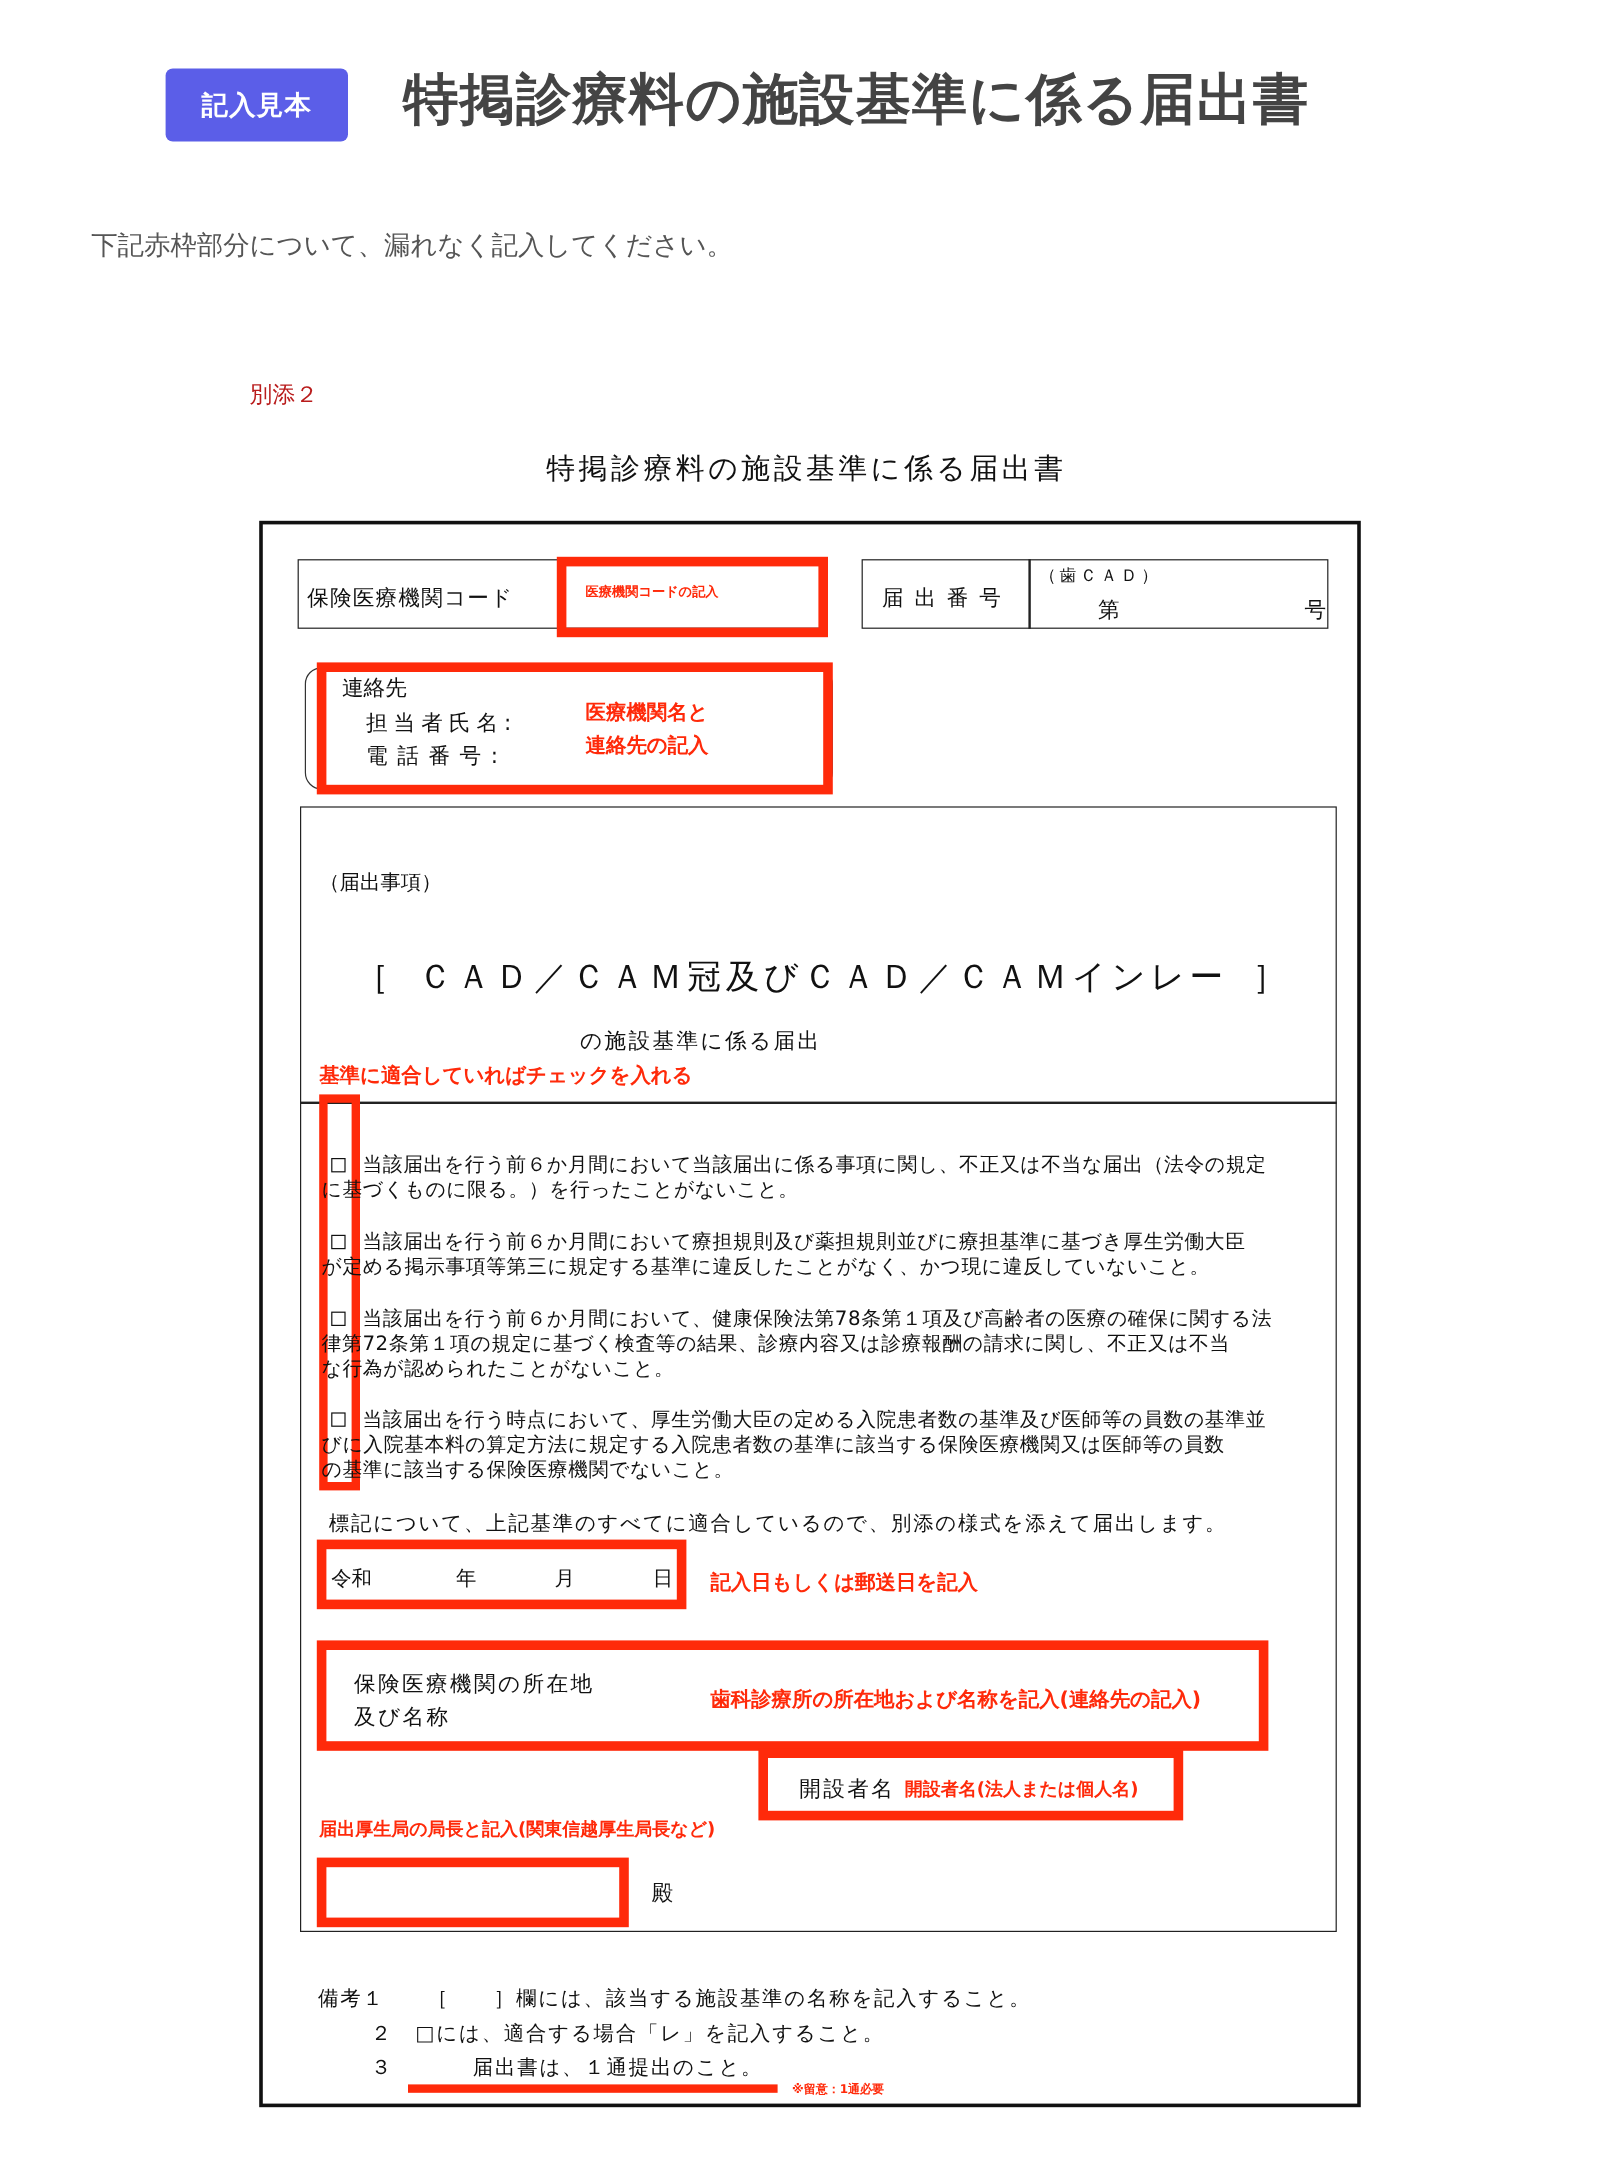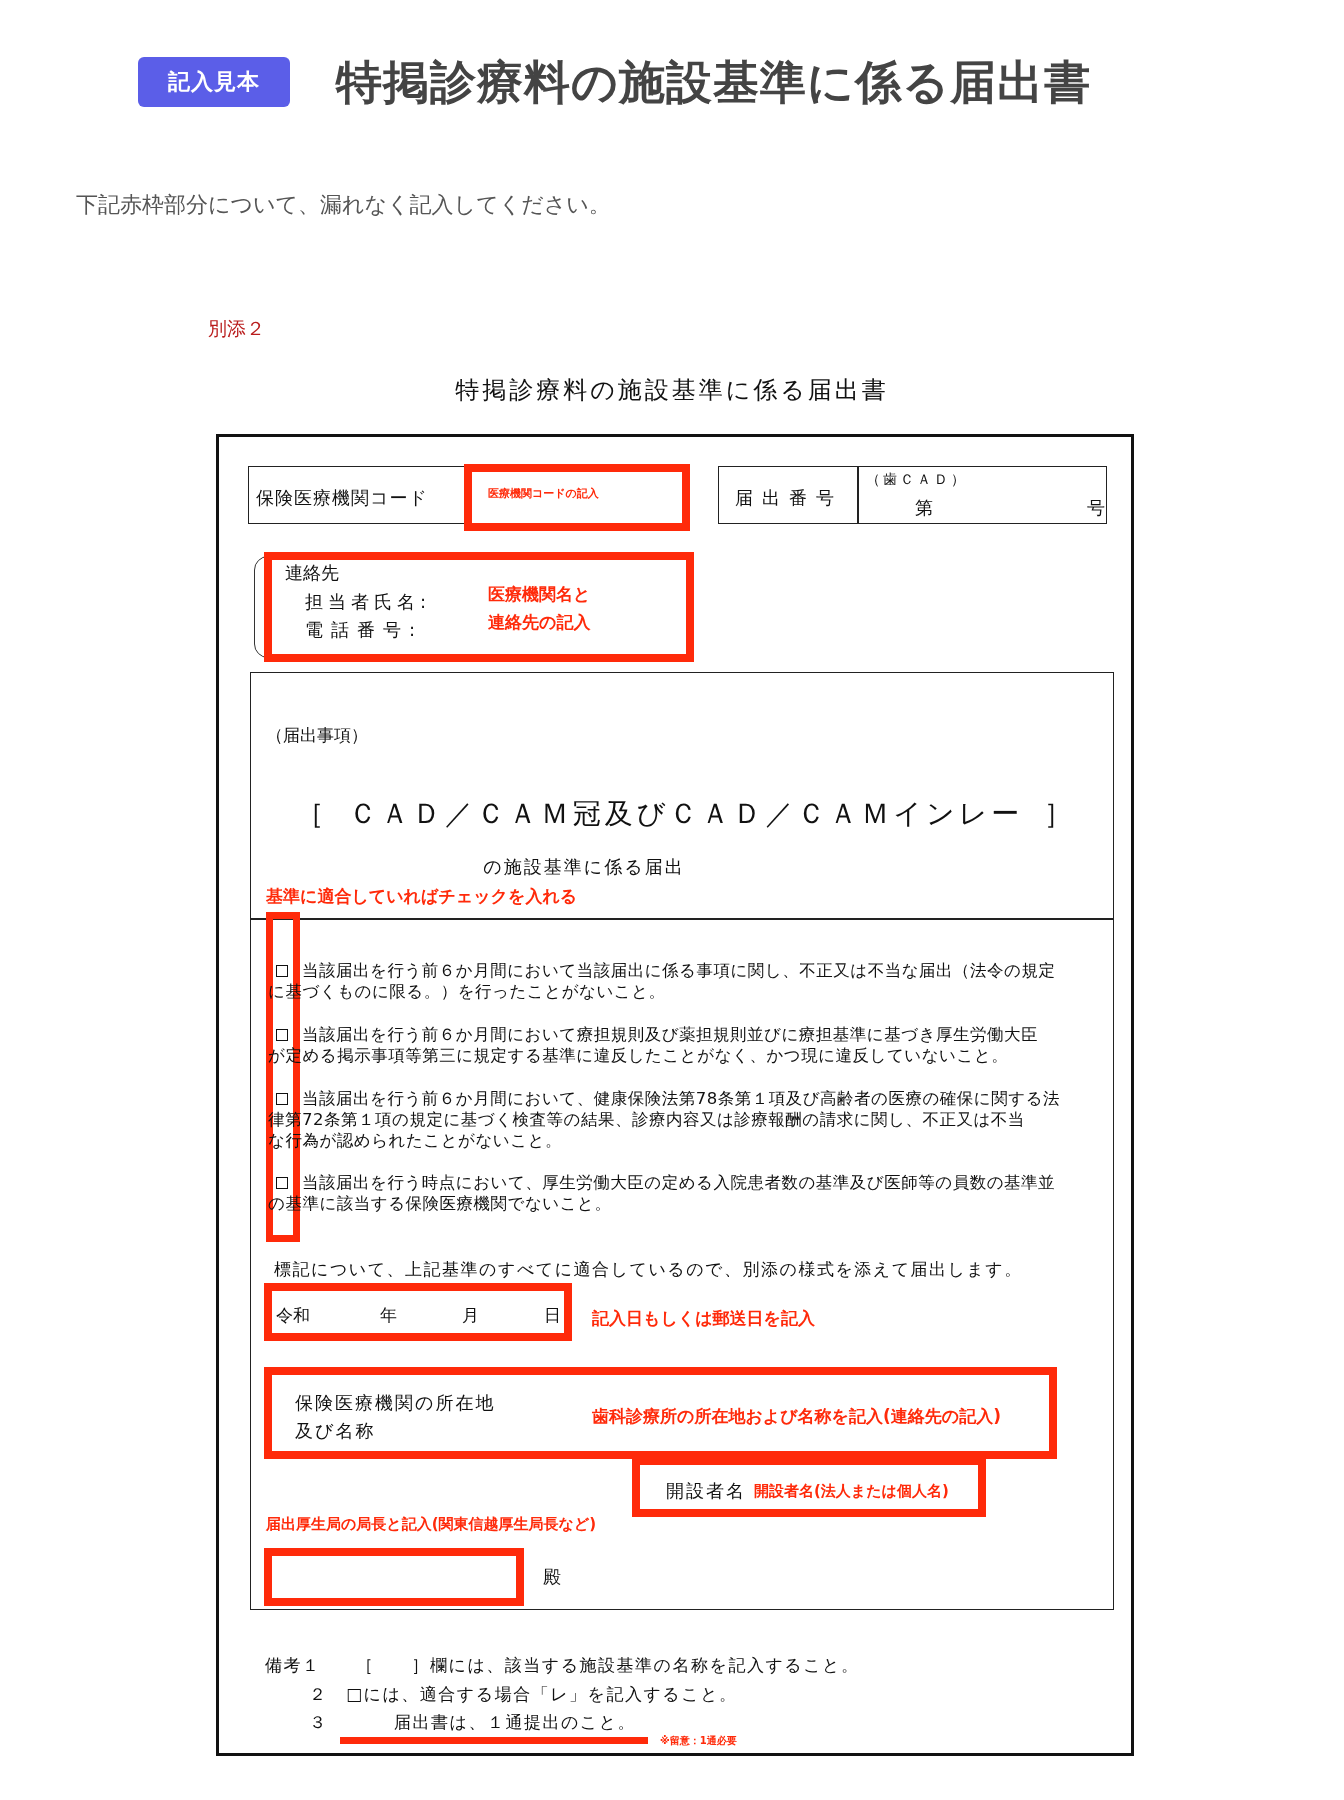--- a/index.html
+++ b/index.html
@@ -6,21 +6,21 @@
     html, body {
       width: 1344px; height: 1800px; background: #ffffff;
       font-family: "DejaVu Sans", "Liberation Sans", sans-serif;
       color: #111;
       position: relative; overflow: hidden;
     }
     .abs { position: absolute; }
 
     
     .badge {
-      left: 138px; top: 57px; width: 152px; height: 50px;
+      left: 138px; top: 57px; width: 152px; height: 61px;
       background: #5b5ee8; color: #fff; border-radius: 6px;
       font-size: 22px; font-weight: bold;
       display: flex; align-items: center; justify-content: center;
       letter-spacing: 1px;
     }
     .page-title {
       left: 336px; top: 52px; font-size: 46px; font-weight: bold;
       color: #444; letter-spacing: 1px; white-space: nowrap;
     }
     .intro {
@@ -172,20 +172,21 @@
   <p><span class="cb"></span><span>当該届出を行う前６か月間において療担規則及び薬担規則並びに療担基準に基づき厚生労働大臣</span></p>
   <p style="margin-left:-8px">が定める掲示事項等第三に規定する基準に違反したことがなく、かつ現に違反していないこと。</p>
 </div>
 <div class="abs crit crit3">
   <p><span class="cb"></span><span>当該届出を行う前６か月間において、健康保険法第78条第１項及び高齢者の医療の確保に関する法</span></p>
   <p style="margin-left:-8px">律第72条第１項の規定に基づく検査等の結果、診療内容又は診療報酬の請求に関し、不正又は不当</p>
   <p style="margin-left:-8px">な行為が認められたことがないこと。</p>
 </div>
 <div class="abs crit crit4">
   <p><span class="cb"></span><span>当該届出を行う時点において、厚生労働大臣の定める入院患者数の基準及び医師等の員数の基準並</span></p>
+  <p style="margin-left:-8px">びに入院基本料の算定方法に規定する入院患者数の基準に該当する保険医療機関又は医師等の員数</p>
   <p style="margin-left:-8px">の基準に該当する保険医療機関でないこと。</p>
 </div>
 
 <div class="abs txt declaration">標記について、上記基準のすべてに適合しているので、別添の様式を添えて届出します。</div>
 
 <div class="abs red date-red"></div>
 <div class="abs txt date-era">令和</div>
 <div class="abs txt date-year">年</div>
 <div class="abs txt date-month">月</div>
 <div class="abs txt date-day">日</div>

